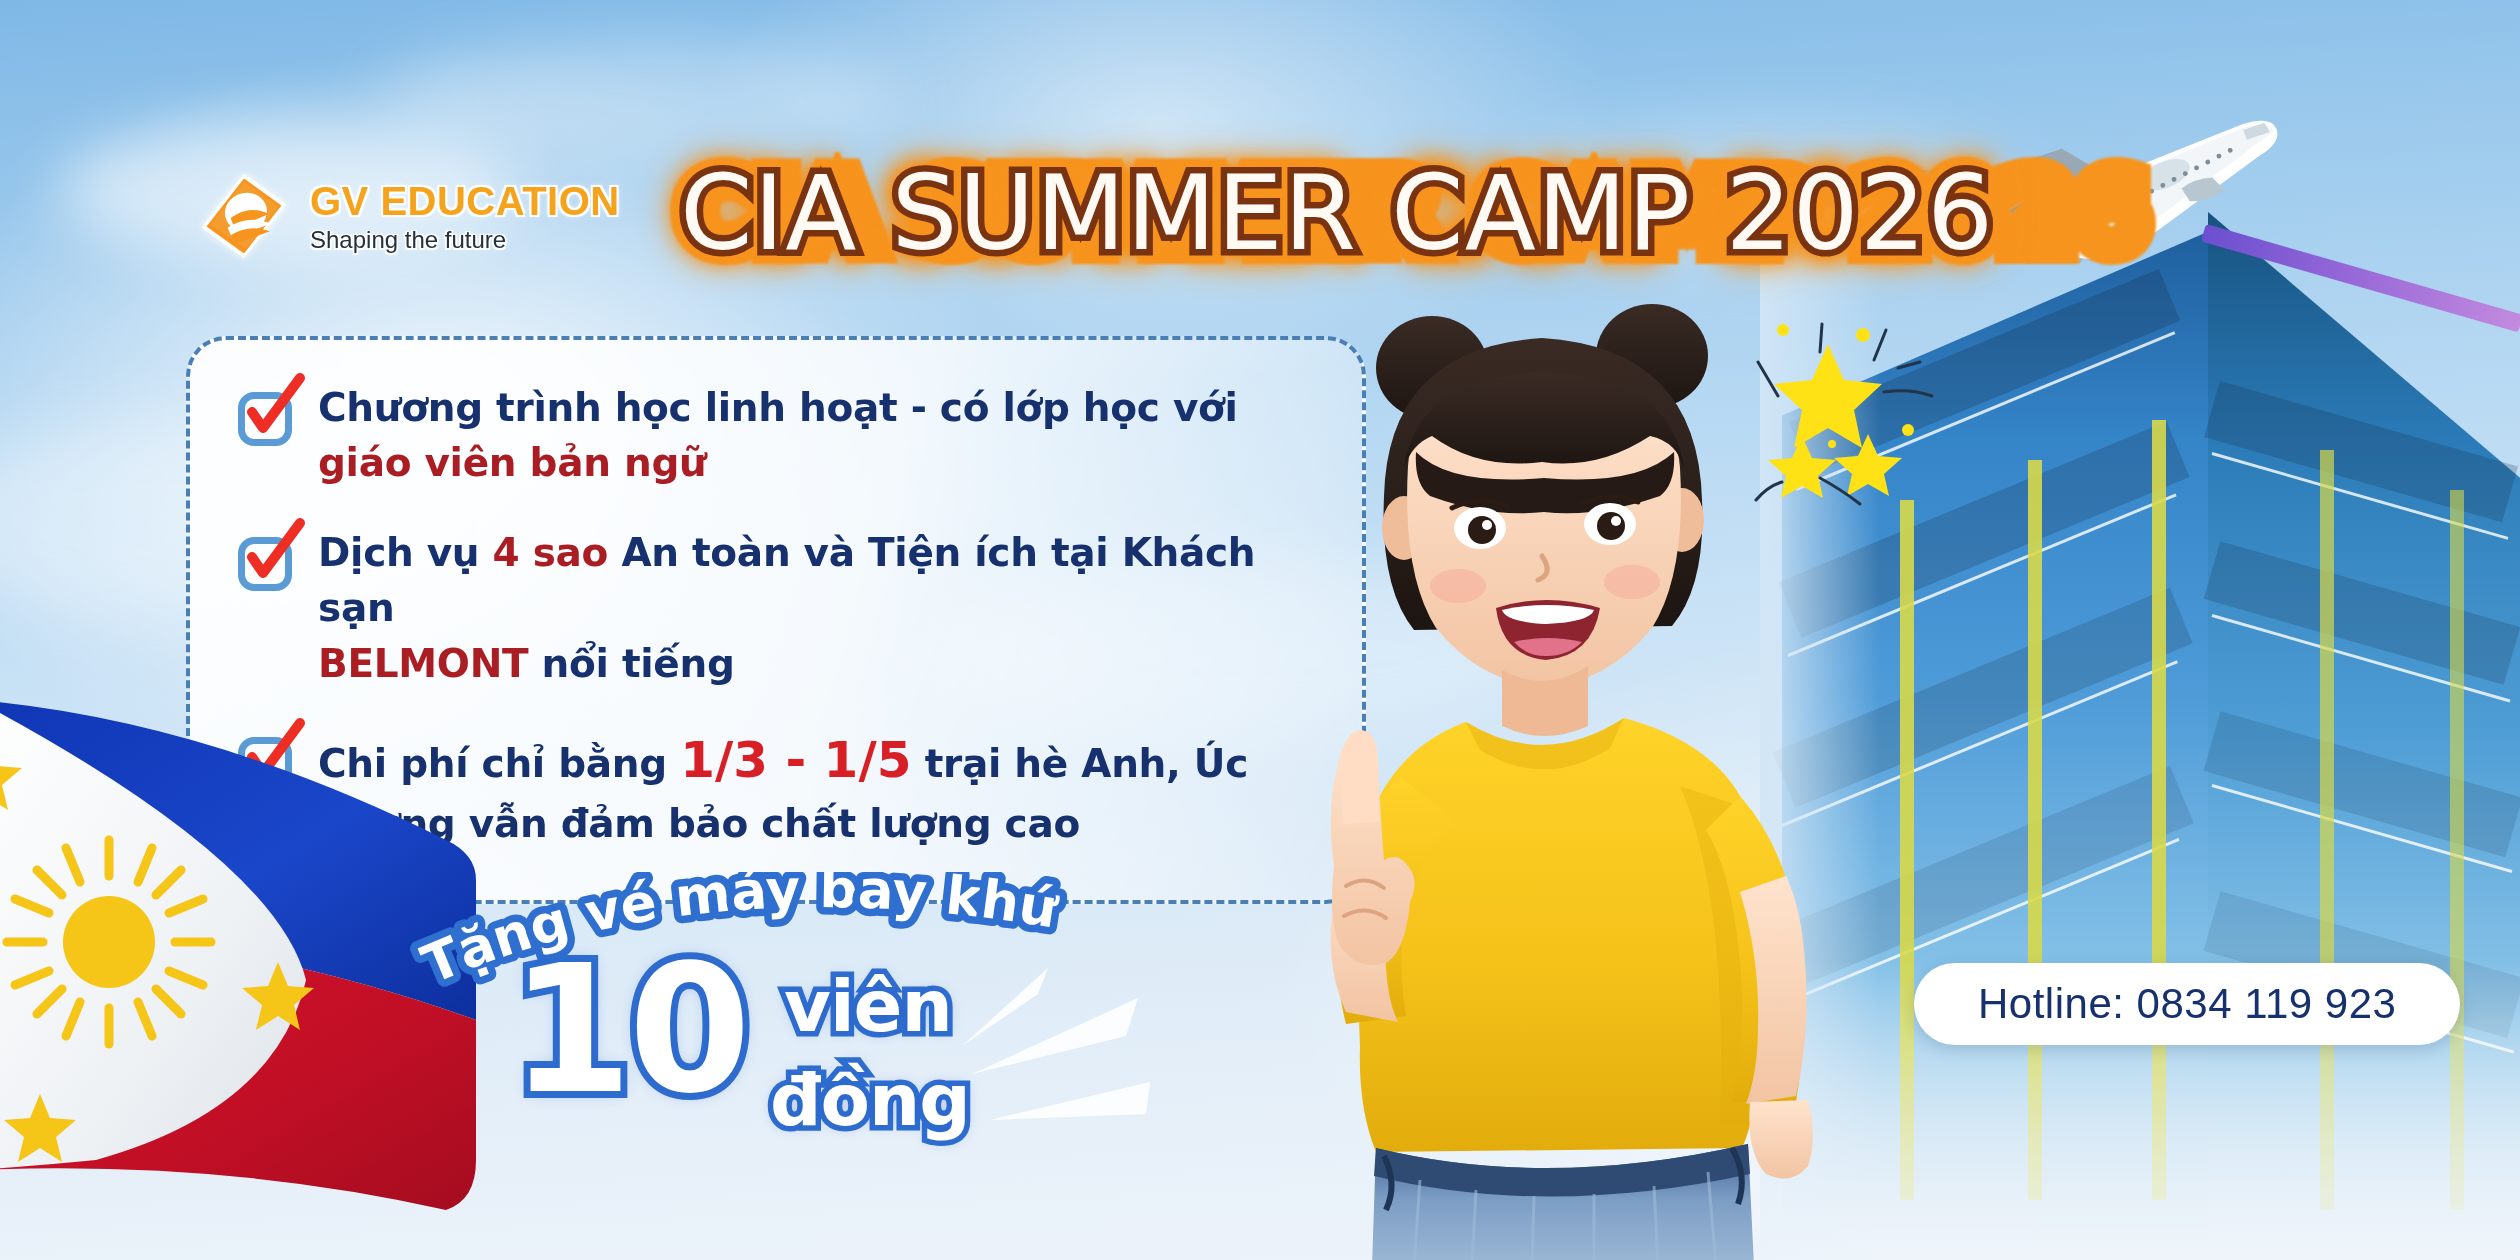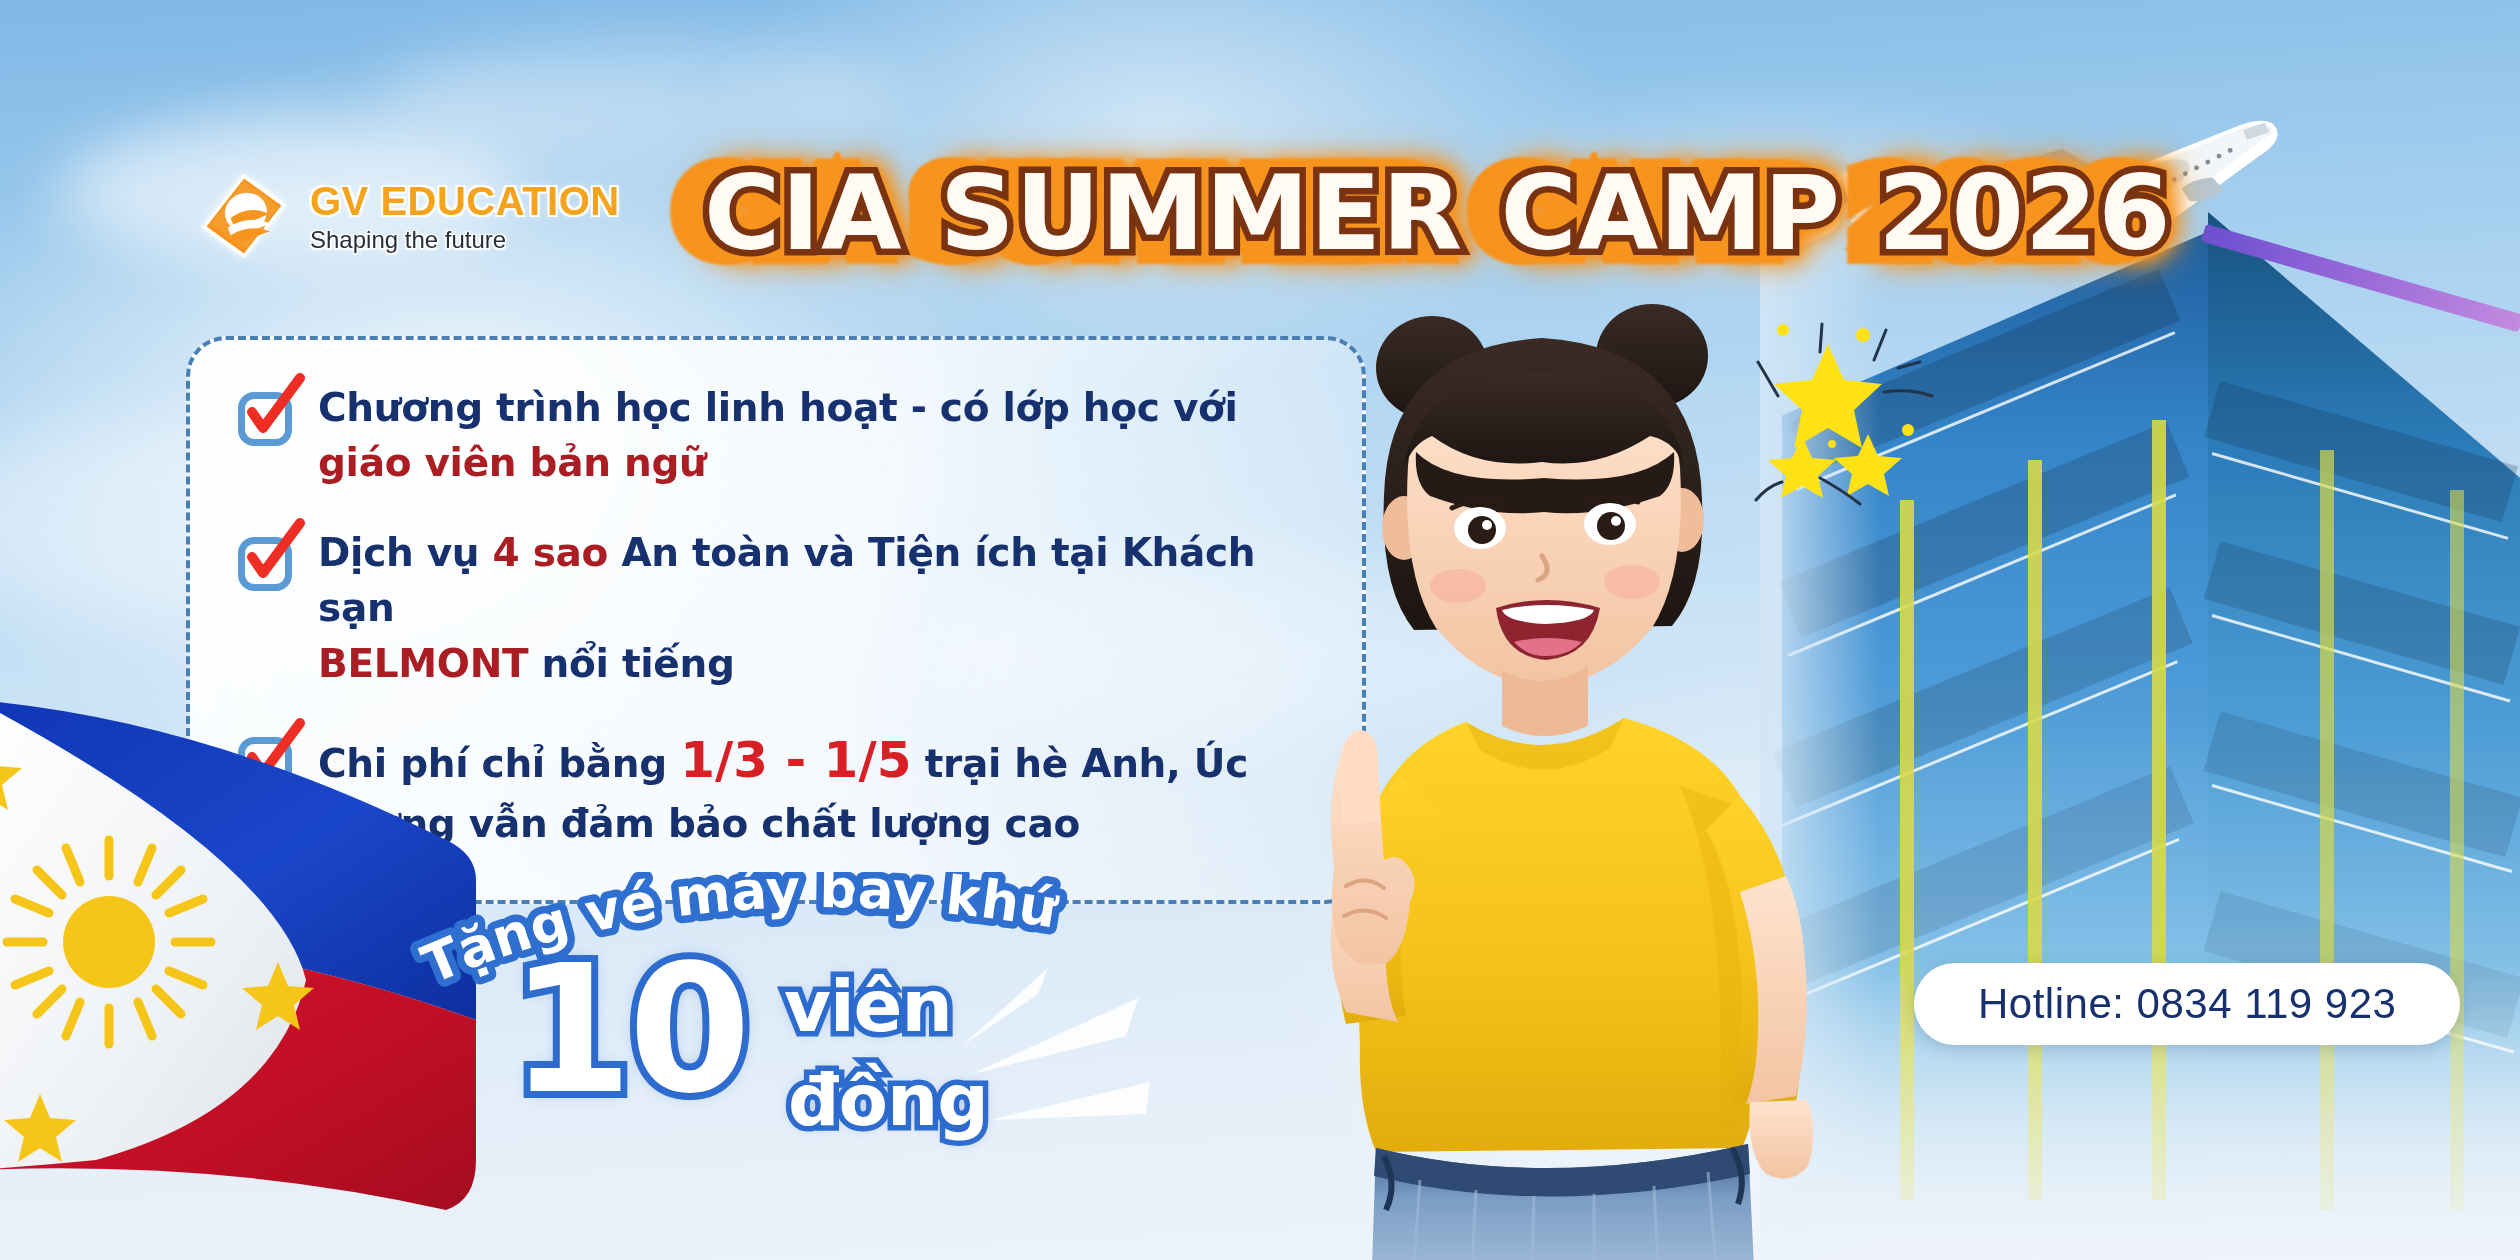--- a/index.html
+++ b/index.html
@@ -95,22 +95,22 @@
       -2px -2px 0 #fff, 2px -2px 0 #fff, -2px 2px 0 #fff, 2px 2px 0 #fff,
       0 0 7px rgba(255,255,255,.9);
   }
   #logo-tagline {
     margin-top:7px; font-size:24px; font-weight:500; color:#26303c;
     text-shadow:-1.5px -1.5px 0 #fff,1.5px -1.5px 0 #fff,-1.5px 1.5px 0 #fff,1.5px 1.5px 0 #fff, 0 0 6px rgba(255,255,255,.95);
   }
 
   
   #main-title {
-    position:absolute; left:704px; top:152px;
-    font-size:104px; font-weight:700;
+    position:absolute; left:680px; top:152px;
+    font-size:104px; font-weight:400;
     letter-spacing:1px;
     font-family:"DejaVu Sans", sans-serif;
     color:#fffaf3;
     -webkit-text-stroke:13px #7a3310;
     paint-order:stroke fill;
     white-space:nowrap;
     filter:
       drop-shadow(0 0 0 #f7941e)
       drop-shadow(0 0 10px #f7941e)
       drop-shadow(0 0 3px #f7941e)
@@ -166,21 +166,21 @@
   .promo-word {
     position:absolute;
     font-family:"DejaVu Sans", sans-serif;
     font-size:72px; font-weight:900; letter-spacing:-1px;
     color:#ffffff;
     -webkit-text-stroke:11px #2f6fd0;
     paint-order:stroke fill;
     text-shadow:0 0 14px rgba(40,90,200,.4);
   }
   #promo-w1 { left:382px; top:92px; }
-  #promo-w2 { left:386px; top:186px; }
+  #promo-w2 { left:368px; top:186px; }
 
   
   #rays { position:absolute; left:950px; top:950px; width:210px; height:200px; }
 
   
   #flag { position:absolute; left:-24px; top:690px; width:520px; height:580px; }
 
   
   #girl { position:absolute; left:1280px; top:256px; width:680px; height:1010px; }
 

